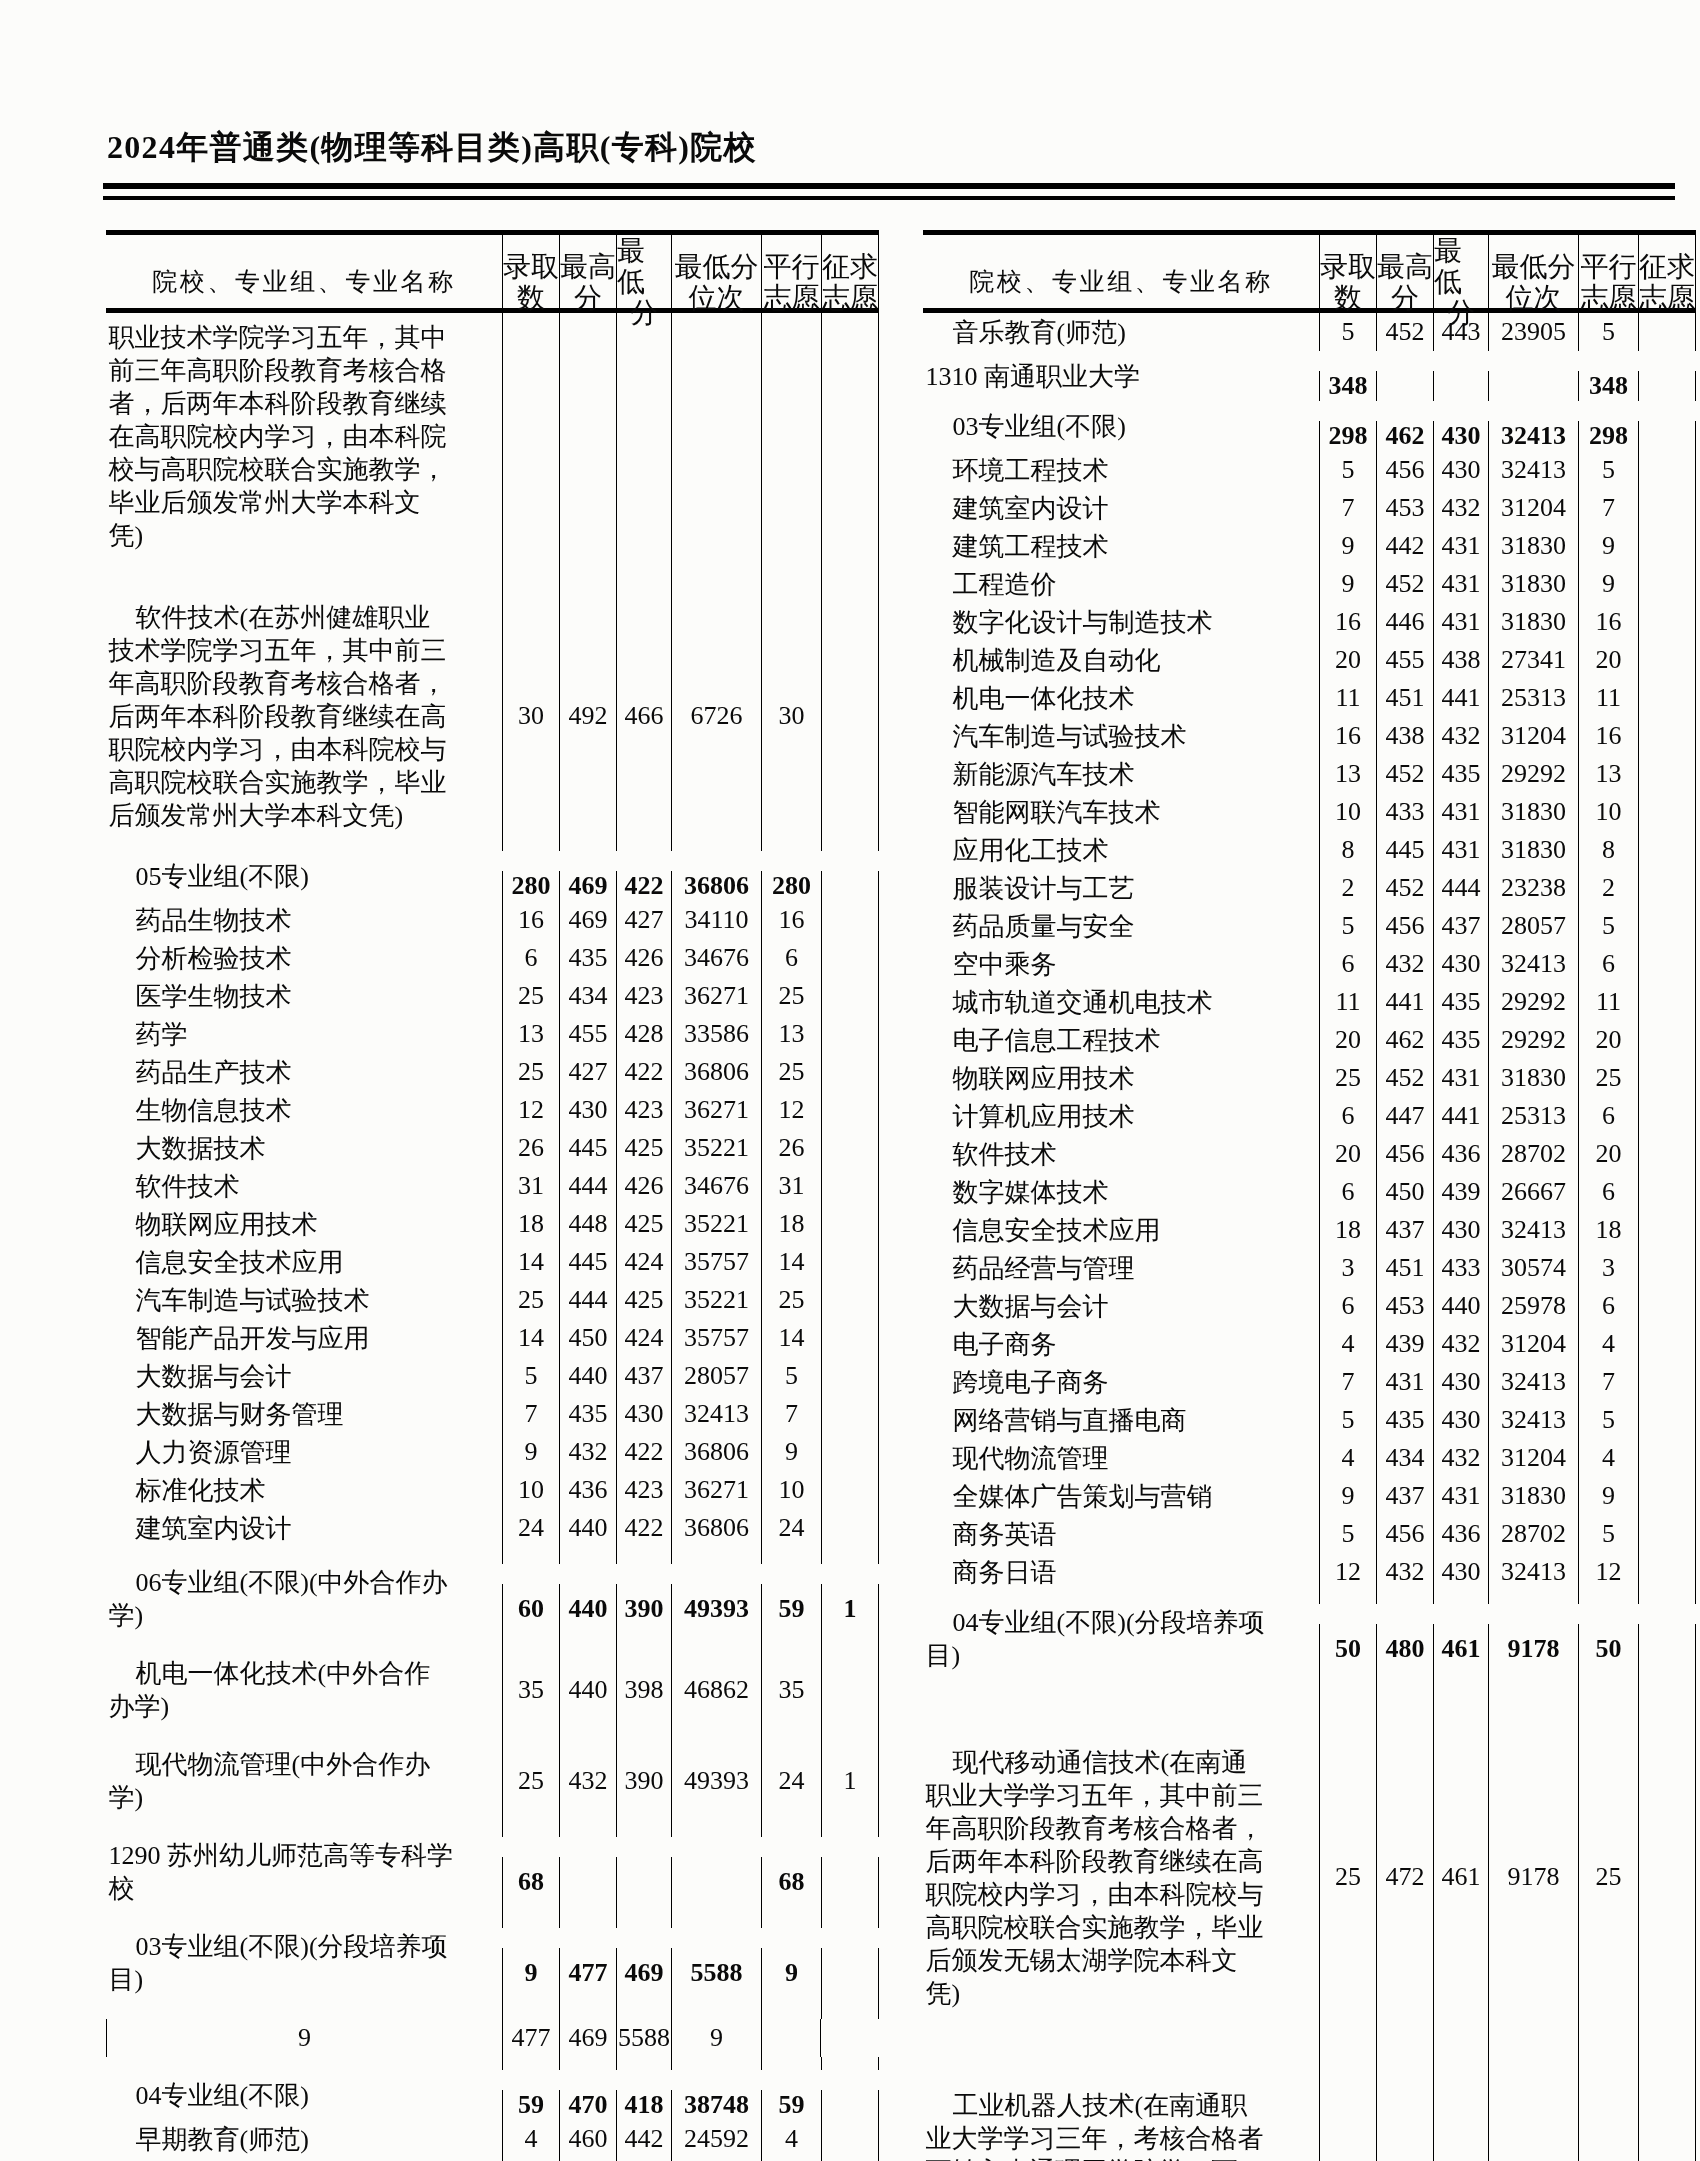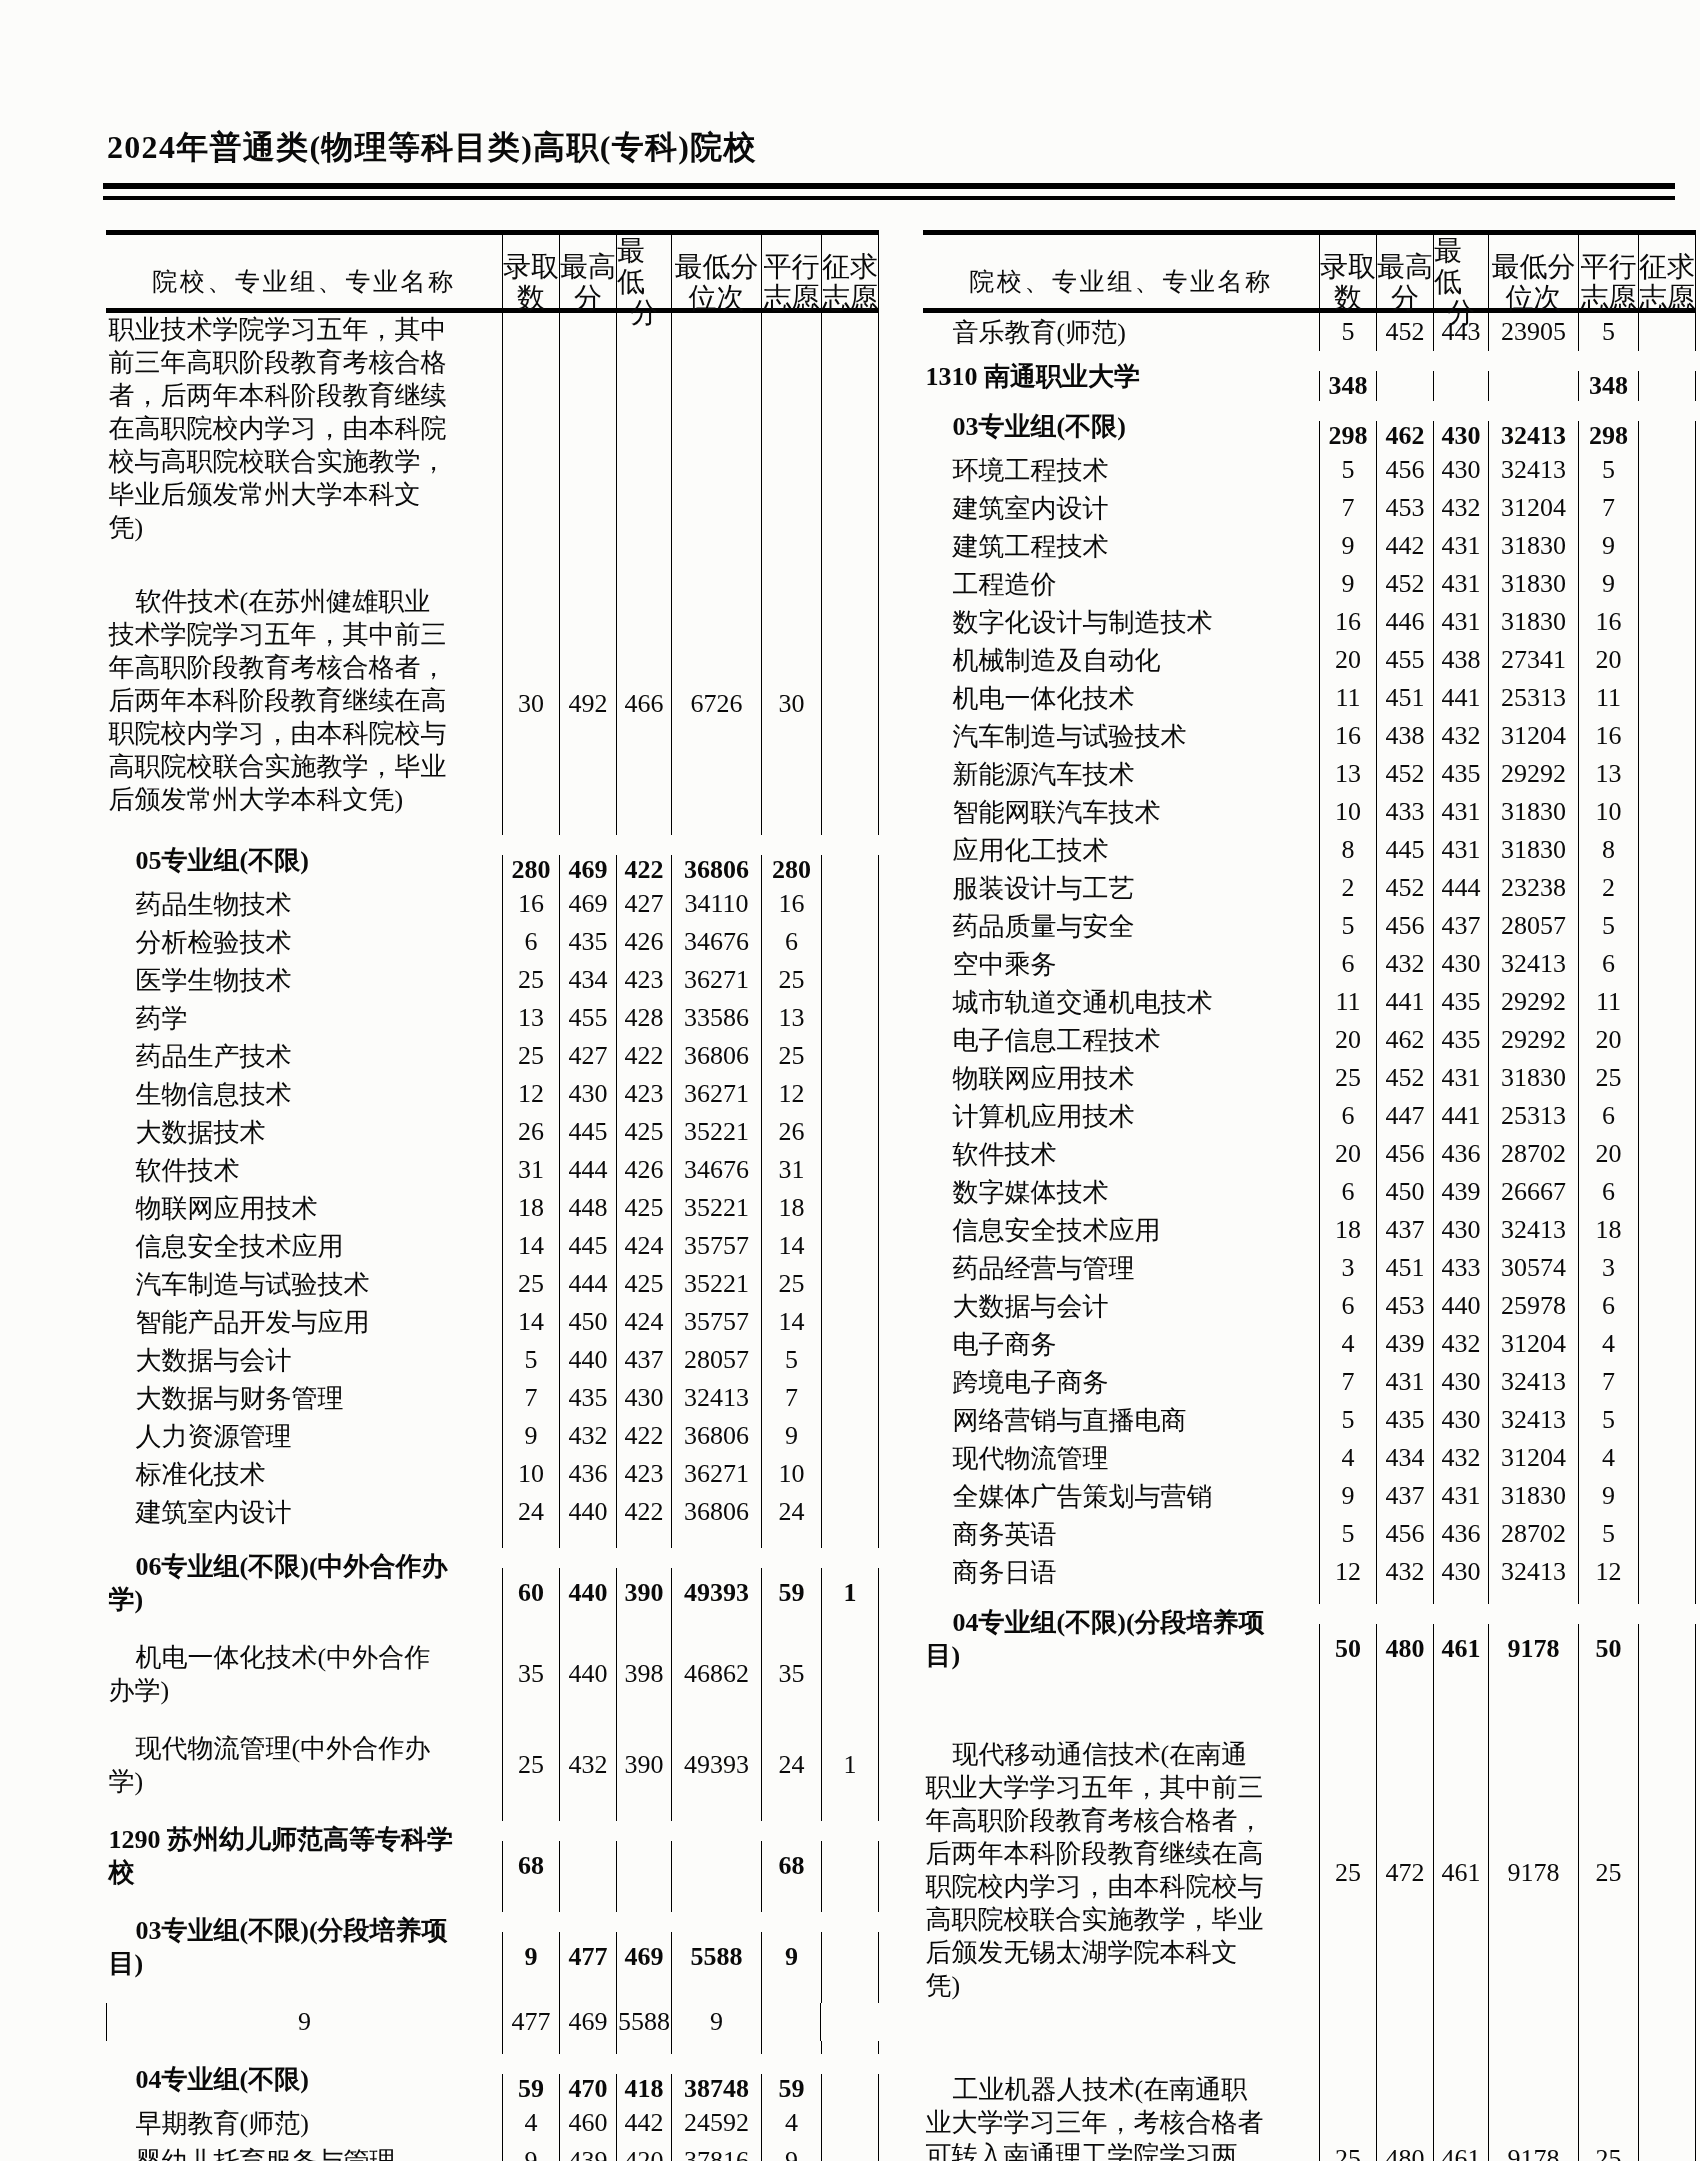--- a/index.html
+++ b/index.html
@@ -60,23 +60,23 @@
   }
   .cell.v.vlast{border-right:1.7px solid #000;}
   .cell.name{display:flex;align-items:center;}
   .nm{
     width:100%;
     font-size:26px;line-height:33px;
     padding:1.7px 48px 1.7px 2.6px;
     word-break:break-all;overflow-wrap:anywhere;
   }
   .trow.spec .nm,.trow.group .nm,.trow.spec-para .nm{text-indent:27px;}
-  .trow.group .nm,.trow.inst .nm{font-weight:bold;}
+  .trow.group .nm,.trow.inst .nm{font-weight:normal;}
   .trow.group .cell.v,.trow.inst .cell.v{font-weight:bold;margin-top:20px;}
-  .trow.para .nm,.trow.spec-para .nm{padding-top:0;padding-bottom:6px;}
+  .trow.para .nm,.trow.spec-para .nm{padding-top:0;padding-bottom:6px;margin-top:8px;}
 </style>
 </head>
 <body>
 
 <div class="page">
 
   <div class="page-title">2024年普通类(物理等科目类)高职(专科)院校</div>
 
   <div class="title-rule">
     <div class="r1"></div>

